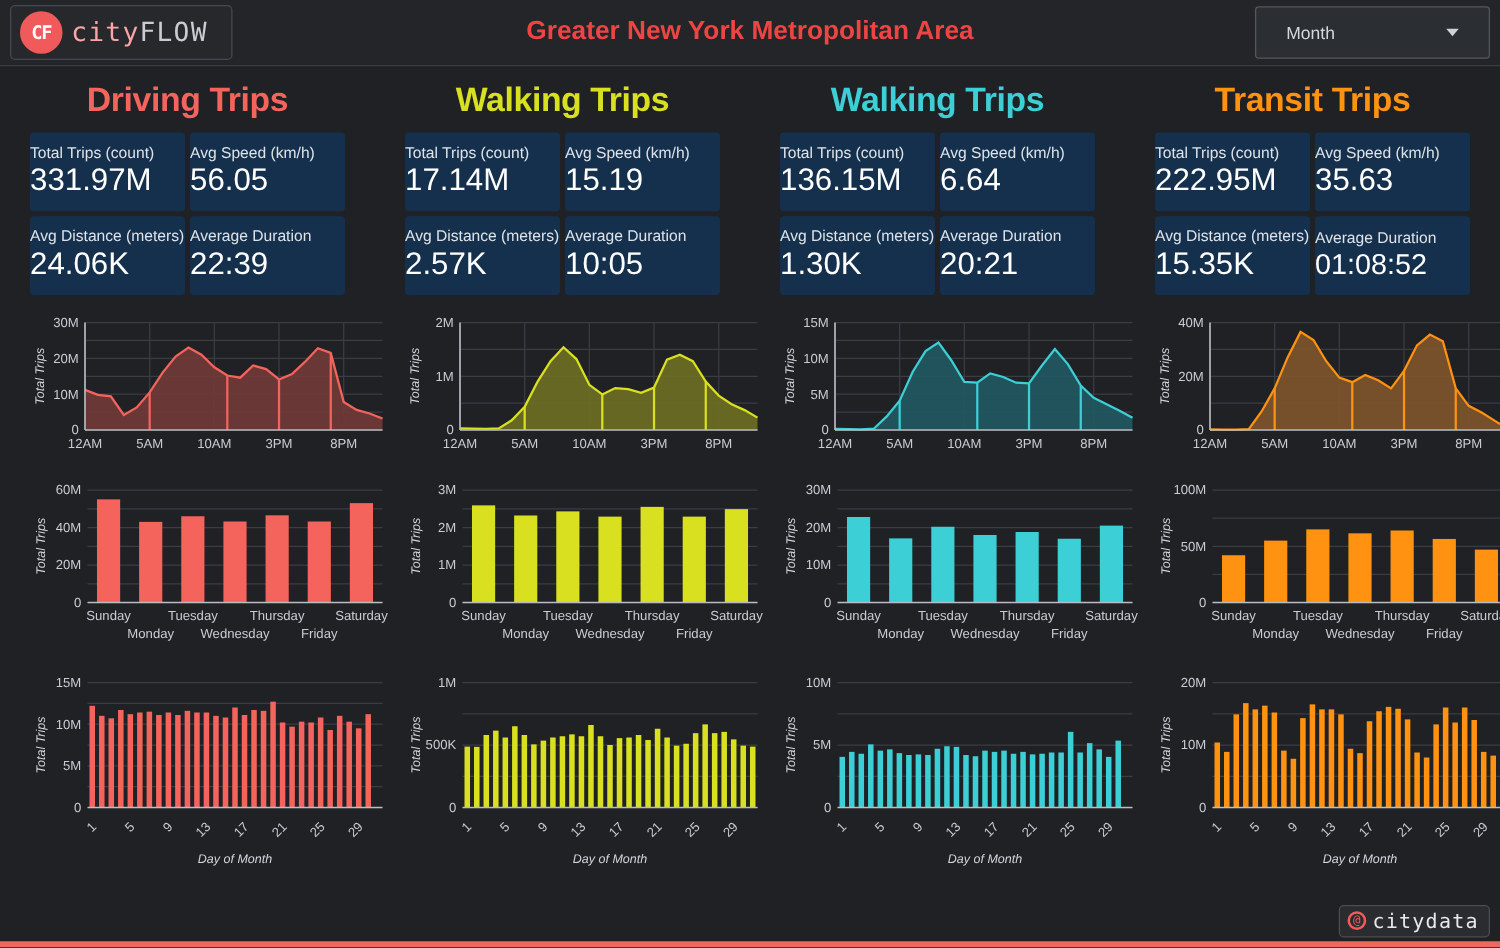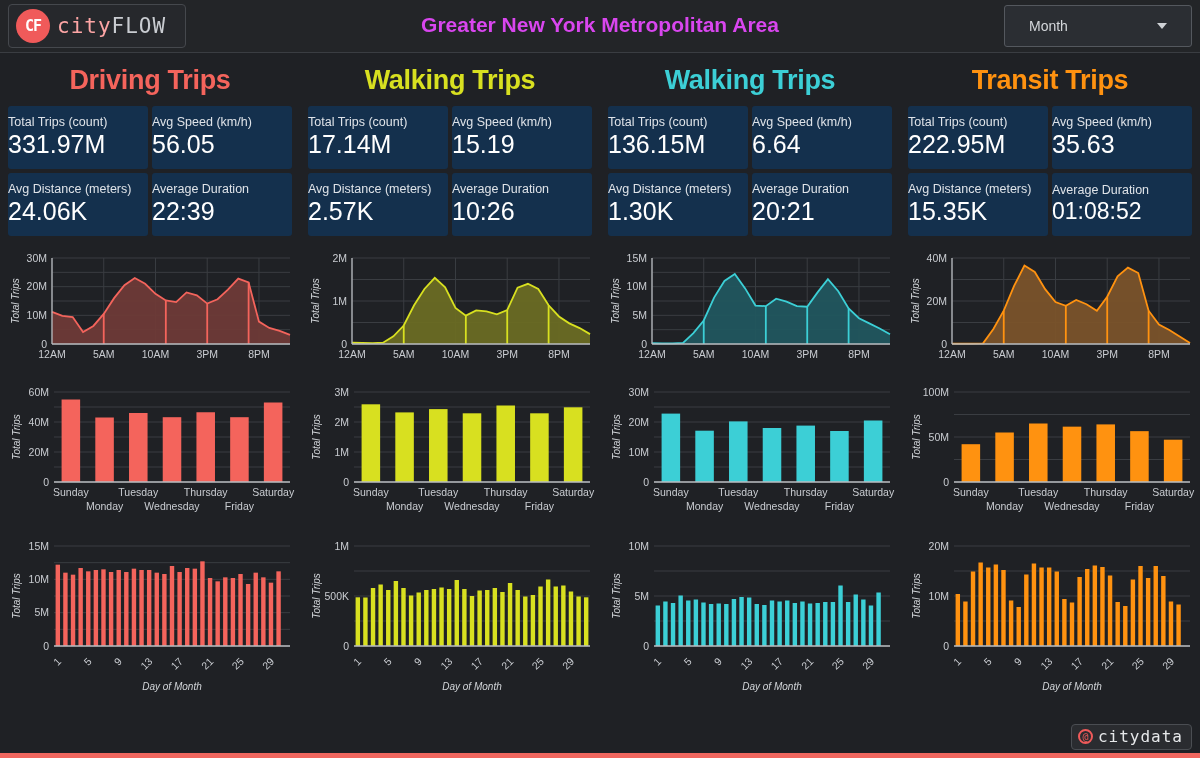--- a/index.html
+++ b/index.html
@@ -29,39 +29,39 @@
     background: #f05a5a; color: #fff;
     display: flex; align-items: center; justify-content: center;
     font-weight: bold; font-size: 15px; letter-spacing: -1px;
     font-family: "DejaVu Sans Mono", monospace;
   }
   .logo-text { font-size: 21px; letter-spacing: 1px; font-family: "DejaVu Sans Mono", monospace; }
   .logo-text .t1 { color: #fca5a5; }
   .logo-text .t2 { color: #c9ccd1; }
   .header-title {
     position: absolute; left: 0; right: 0; top: 13px;
-    text-align: center; color: #d946ef;
+    text-align: center; color: #ef4444;
     font-size: 21px; font-weight: bold;
   }
   .dropdown {
     position: absolute; right: 8px; top: 5px;
     width: 188px; height: 42px;
     background: #2b2e33; border: 1px solid #54585e; border-radius: 3px;
     display: flex; align-items: center; padding: 0 24px;
     color: #d4d7db; font-size: 14px; cursor: pointer;
   }
   .dropdown .dd-label { flex: 1; }
   .caret {
     width: 0; height: 0; border-left: 5px solid transparent;
     border-right: 5px solid transparent; border-top: 6px solid #cfd2d6;
   }
 
   
   .columns { position: absolute; top: 53px; left: 0; width: 1200px; display: flex; }
-  .col { width: 300px; padding: 0 8px; }
+  .col { width: 300px; padding: 0 24px; }
 
   .col-title {
     text-align: center; font-size: 27px; font-weight: bold;
     margin: 12px 0 10px 0; letter-spacing: -0.3px;
   }
 
   
   .stats { display: flex; flex-wrap: wrap; gap: 4px; }
   .stat {
     width: calc(50% - 2px); height: 63px;
@@ -274,21 +274,21 @@
           <div class="stat">
             <div class="stat-label">Avg Speed (km/h)</div>
             <div class="stat-value">15.19</div>
           </div>
           <div class="stat">
             <div class="stat-label">Avg Distance (meters)</div>
             <div class="stat-value">2.57K</div>
           </div>
           <div class="stat">
             <div class="stat-label">Average Duration</div>
-            <div class="stat-value">10:26</div>
+            <div class="stat-value">10:05</div>
           </div>
         </div>
         <div class="panel r1">
           <svg width="288" height="122" viewBox="0 0 288 122">
             <line x1="44" x2="282" y1="96" y2="96" class="grid-line"></line>
             <line x1="44" x2="282" y1="74.5" y2="74.5" class="grid-line"></line>
             <line x1="44" x2="282" y1="53" y2="53" class="grid-line"></line>
             <line x1="44" x2="282" y1="31.5" y2="31.5" class="grid-line"></line>
             <line x1="44" x2="282" y1="10" y2="10" class="grid-line"></line>
             <line x1="44" x2="44" y1="10" y2="96" class="grid-line"></line>

